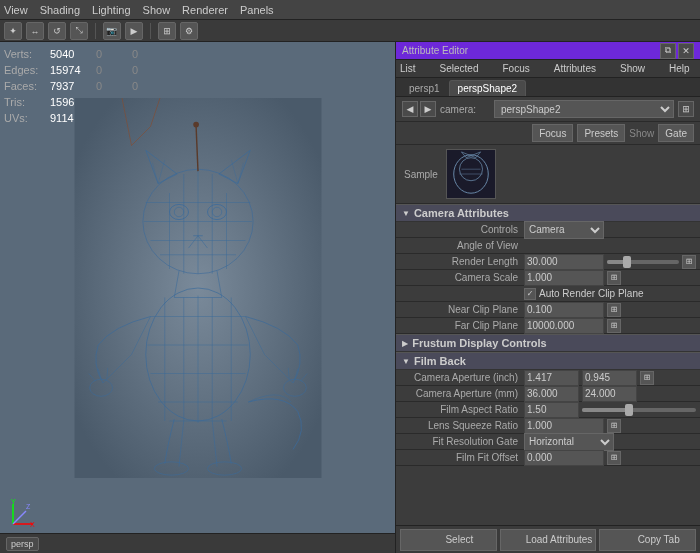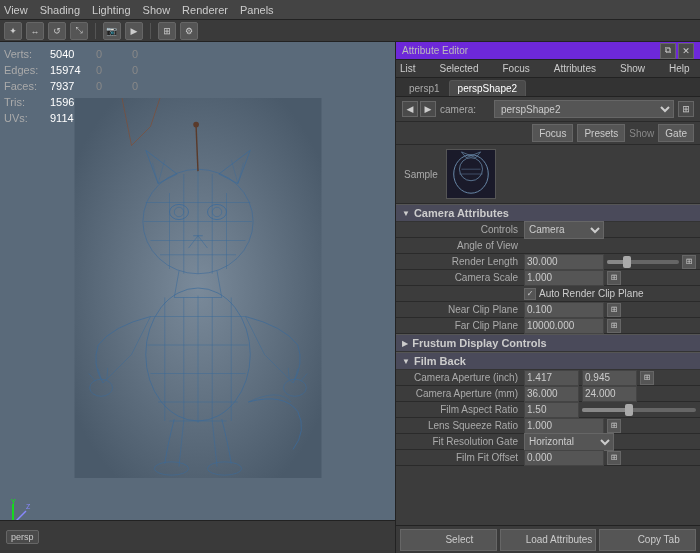--- a/index.html
+++ b/index.html
@@ -85,21 +85,21 @@
     
     .viewport-bottom {
       position: absolute;
       bottom: 0;
       left: 0; right: 0;
       height: 20px;
       background: #3a3a3a;
       border-top: 1px solid #222;
       display: flex;
       align-items: center;
-      padding: 16px 6px;
+      padding: 3px 6px;
       gap: 4px;
     }
     .vp-btn {
       background: #4a4a4a;
       border: 1px solid #666;
       color: #ccc;
       font-size: 9px;
       padding: 1px 4px;
       cursor: pointer;
       border-radius: 2px;

